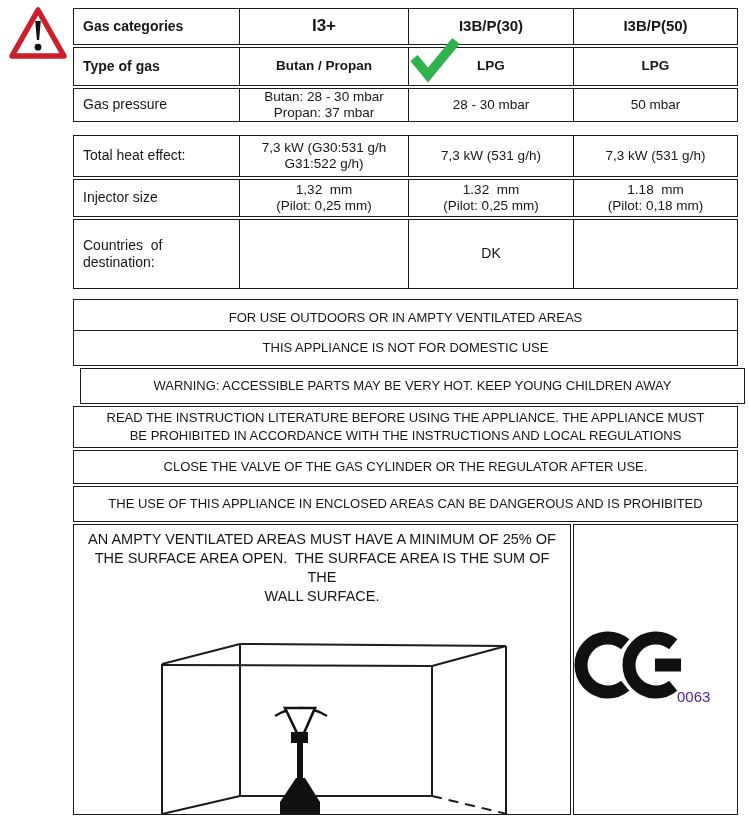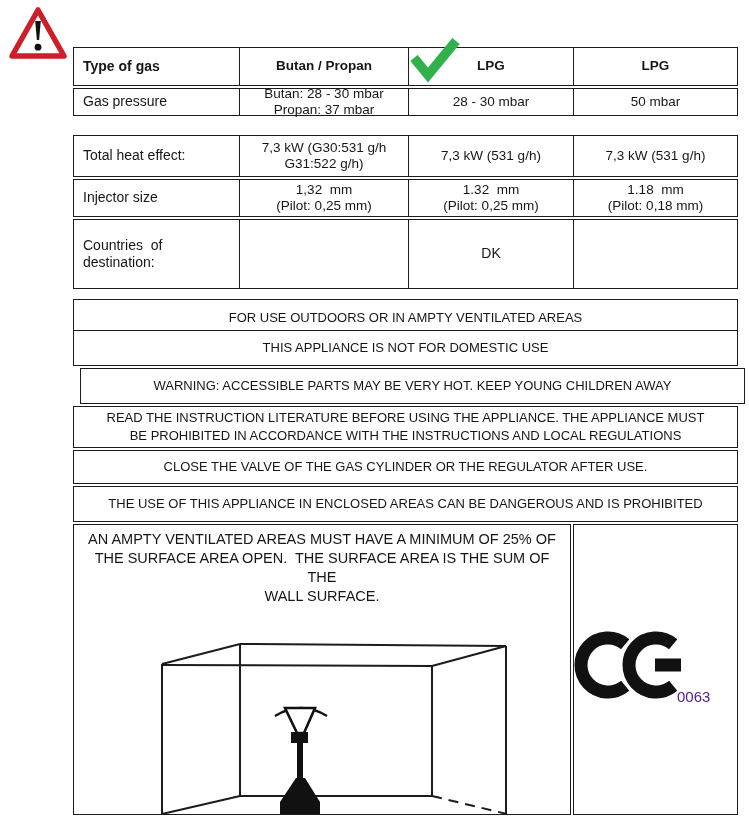--- a/index.html
+++ b/index.html
@@ -17,21 +17,21 @@
   .hdr{font-weight:bold;font-size:15px;}
   .hdr.big{font-size:17px;}
   .lab div{font-size:14px;}
   .val{font-size:13.5px;}
   .notice{position:absolute;left:73px;width:665px;border:1.5px solid #1c1c1c;
           box-sizing:border-box;background:#fff;display:flex;flex-direction:column;
           align-items:center;justify-content:center;font-size:13px;line-height:1.35;
           text-align:center;padding:0 8px;}
   [data-bind]{white-space:pre-wrap;}
   .r1{top:8px;height:37px;}   .r2{top:47px;height:39px;font-weight:bold;}
-  .r3{top:88px;height:28px;}  .r4{top:135px;height:42px;}
+  .r3{top:88px;height:34px;}  .r4{top:135px;height:42px;}
   .r5{top:179px;height:38px;} .r6{top:219px;height:70px;}
   .r7{top:299px;height:37px;} .r8{top:330px;height:36px;}
   .r9{top:368px;height:36px;margin-left:7px;} .r10{top:406px;height:42px;}
   .r11{top:450px;height:34px;}.r12{top:486px;height:36px;}
   #bottom-left{position:absolute;left:73px;top:524px;width:498px;height:291px;
        border:1.5px solid #1c1c1c;box-sizing:border-box;background:#fff;}
   #bottom-left .note{position:absolute;top:5px;left:6px;right:6px;text-align:center;
        font-size:14.5px;line-height:19px;}
   #bottom-right{position:absolute;left:573px;top:524px;width:165px;height:291px;
        border:1.5px solid #1c1c1c;box-sizing:border-box;background:#fff;}
@@ -46,20 +46,34 @@
 <body>
 
 <div id="page">
 
   <svg id="warn-tri" width="60" height="60" viewBox="0 0 60 60">
     <path d="M30,5 L56,51 L4,51 Z" fill="#ffffff" stroke="#cd1f2a" stroke-width="5.5" stroke-linejoin="round"></path>
     <path d="M27.2,16 L32.8,16 L31.1,35 L28.9,35 Z" fill="#111"></path>
     <circle cx="30" cy="42.2" r="3.4" fill="#111"></circle>
   </svg>
 
+  <div class="box r1">
+    <div class="cell lab c0 hdr">
+        <div data-bind="specs.header.c0">Gas categories</div>
+      </div>
+    <div class="cell c1 hdr big">
+        <div data-bind="specs.header.c1">I3+</div>
+      </div>
+    <div class="cell c2 hdr">
+        <div data-bind="specs.header.c2">I3B/P(30)</div>
+      </div>
+    <div class="cell c3 hdr">
+        <div data-bind="specs.header.c3">I3B/P(50)</div>
+      </div>
+  </div>
 
   <div class="box r2">
     <div class="cell lab c0">
         <div data-bind="specs.type_of_gas.label">Type of gas</div>
       </div>
     <div class="cell c1 val">
         <div data-bind="specs.type_of_gas.c1">Butan / Propan</div>
       </div>
     <div class="cell c2 val">
         <div data-bind="specs.type_of_gas.c2">LPG</div>

